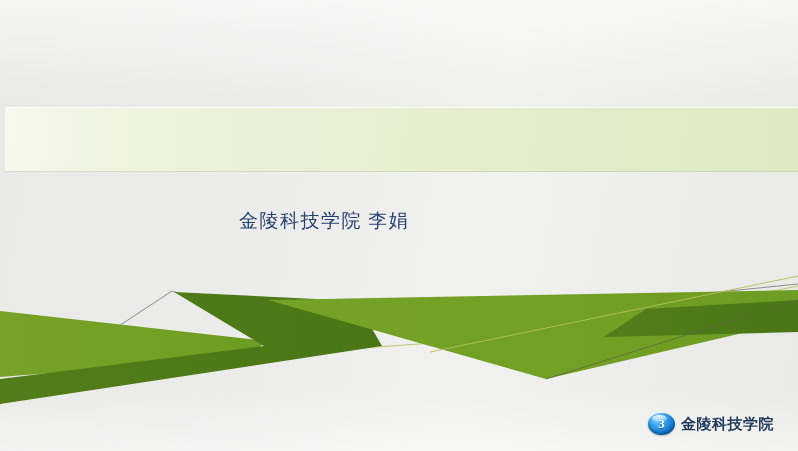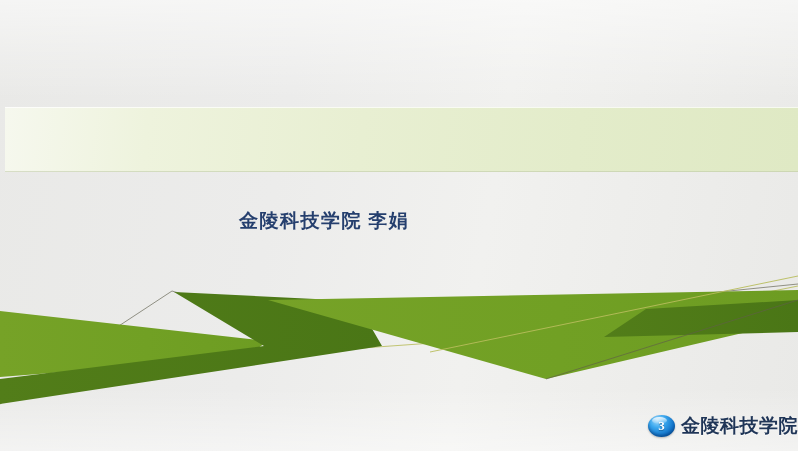--- a/index.html
+++ b/index.html
@@ -69,21 +69,21 @@
     position: absolute;
     left: 0;
     top: 206px;
     width: 798px;
     padding-right: 150px;
     box-sizing: border-box;
     text-align: center;
     font-size: 19px;
     line-height: 30px;
     letter-spacing: 1.5px;
-    font-weight: bold;
+    font-weight: normal;
     color: #253f6e;
     white-space: nowrap;
   }
 
   
   .ribbons {
     position: absolute;
     left: 0;
     top: 0;
     width: 798px;
@@ -127,21 +127,21 @@
     text-align: center;
     font-family: "Liberation Serif", "DejaVu Serif", serif;
     font-size: 12px;
     font-weight: bold;
     color: #ffffff;
     line-height: 1;
     text-shadow: 0 1px 1px rgba(0,50,100,0.6);
   }
   .logo-text {
     font-family: Liberation Sans, sans-serif;
-    font-size: 19px;
+    font-size: 15px;
     font-weight: bold;
     letter-spacing: 0.5px;
     color: #1f3557;
     white-space: nowrap;
     text-shadow: 0 1px 0 rgba(255,255,255,0.6);
   }
 </style>
 </head>
 <body>
 

